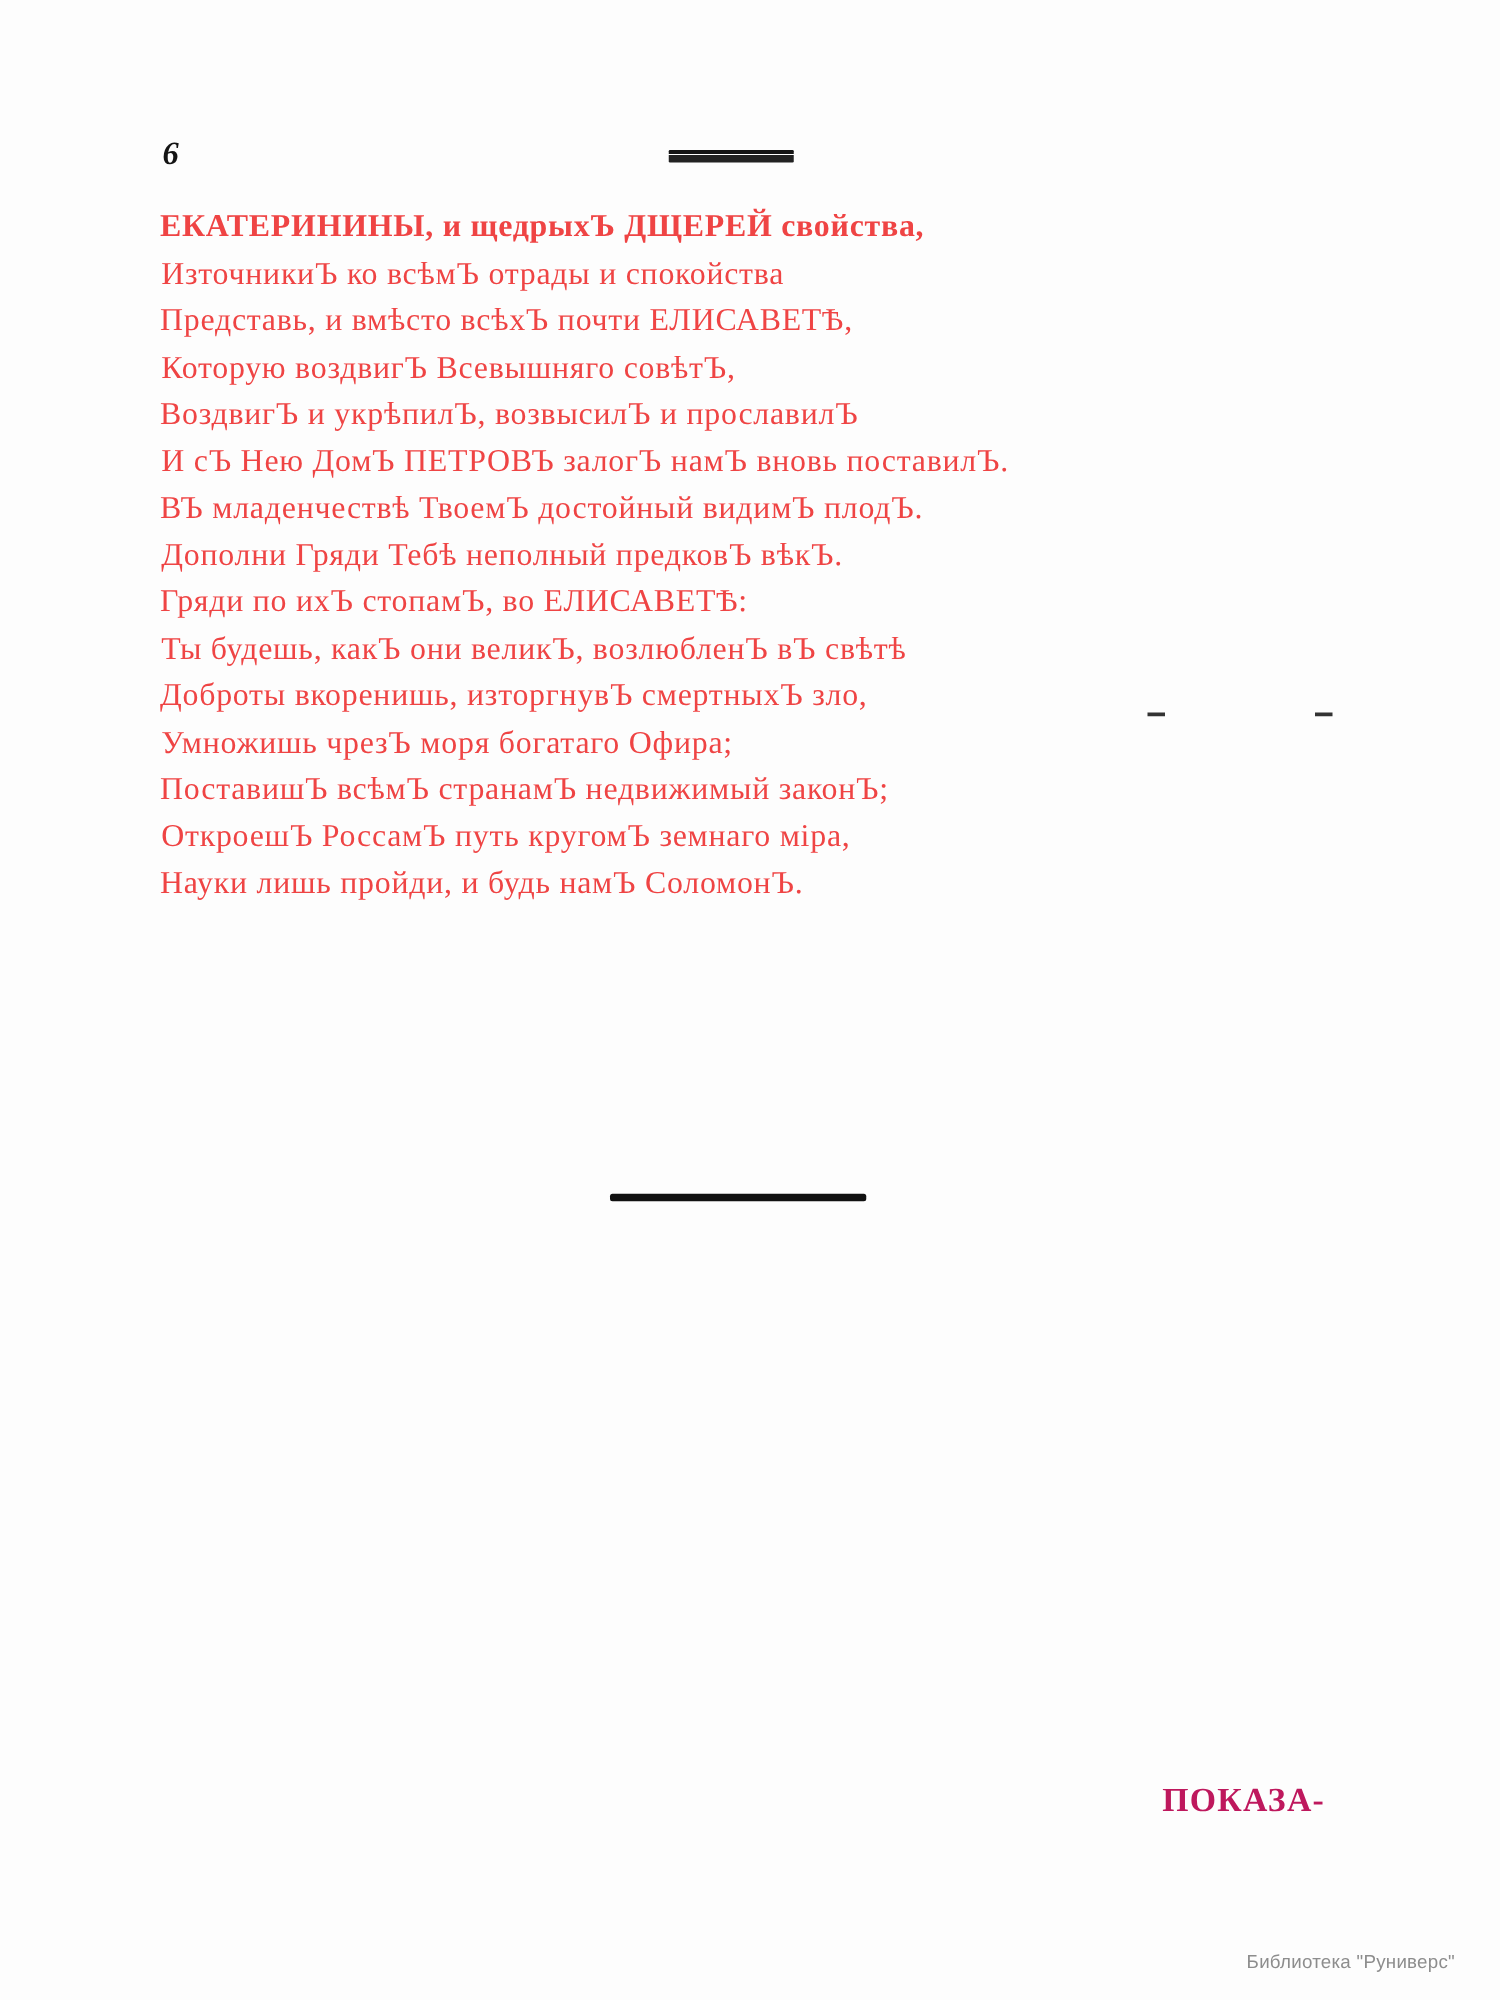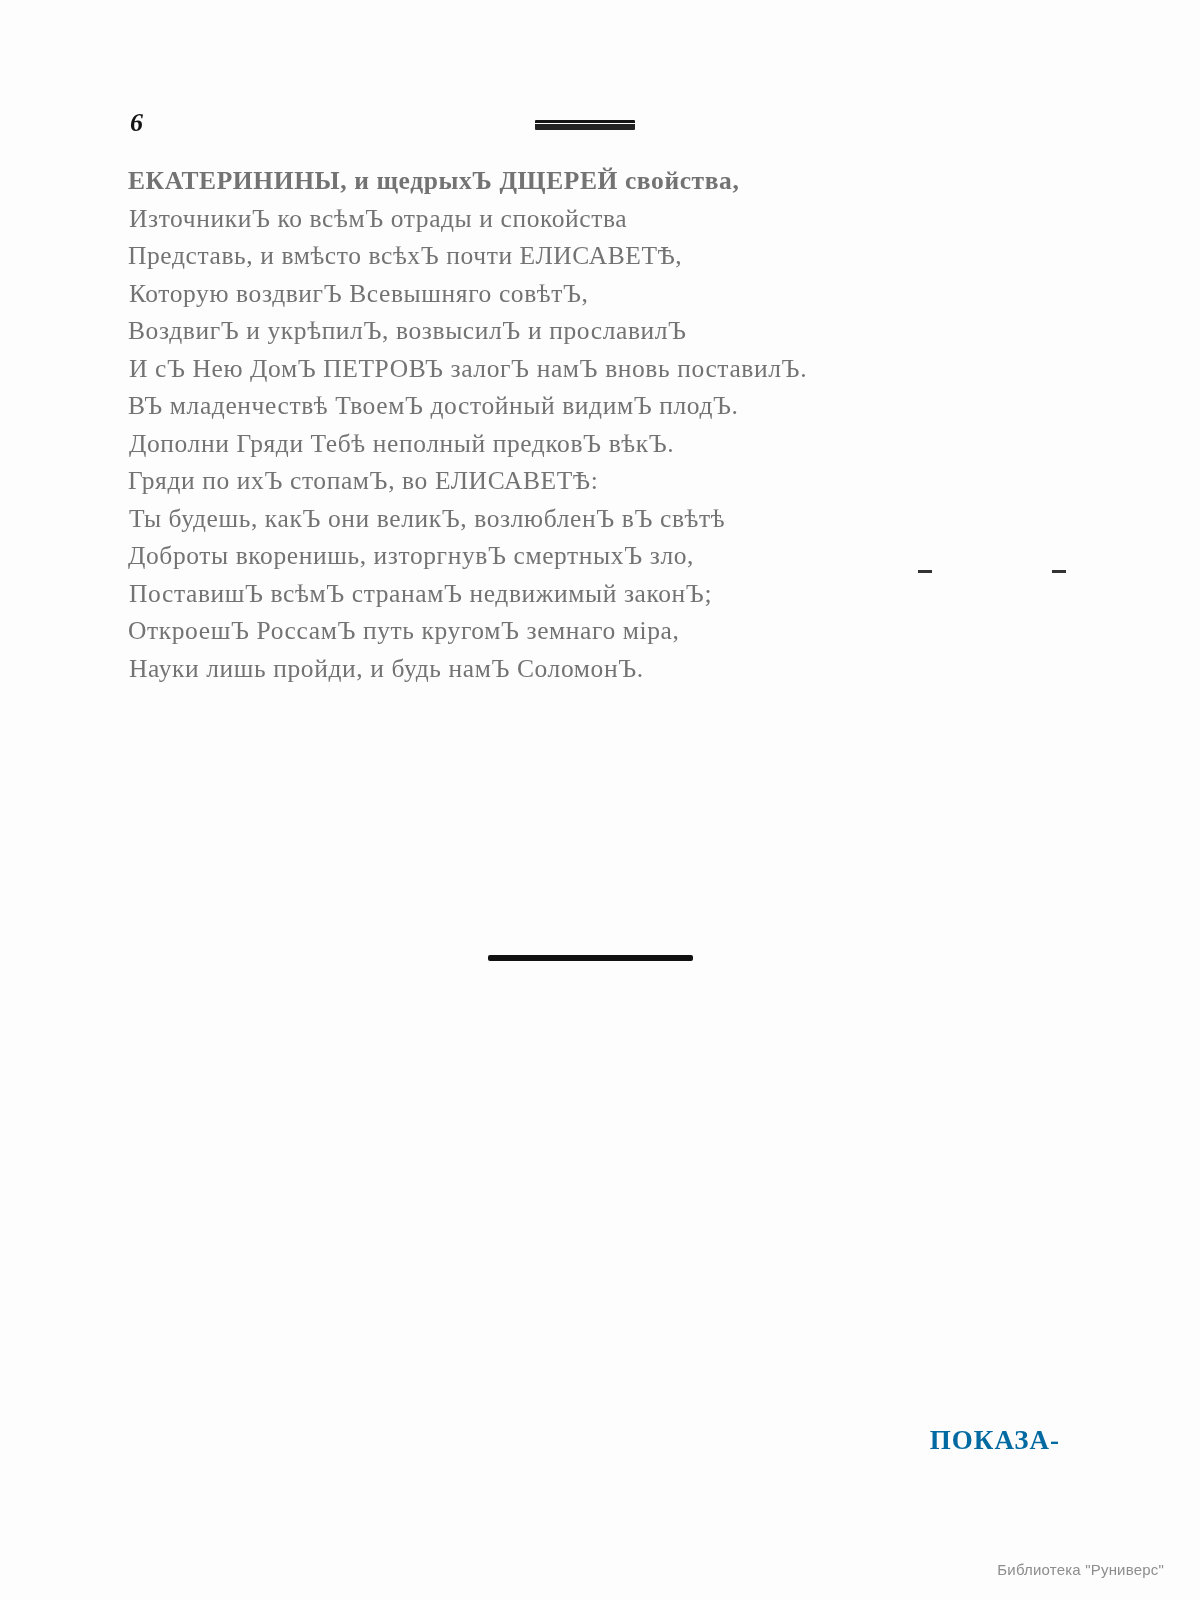--- a/index.html
+++ b/index.html
@@ -55,21 +55,21 @@
     left: 128px;
     top: 162px;
     width: 860px;
   }
 
   .line {
     font-family: "Liberation Serif", serif;
     font-size: 25.5px;
     line-height: 37.5px;
     letter-spacing: 0.6px;
-    color: #737373;
+    color: #ef4444;
     white-space: nowrap;
   }
 
   
   .line:nth-child(odd)  { transform: translateX(0px); }
   .line:nth-child(even) { transform: translateX(1px); }
 
   .line.caps {
     font-weight: bold;
   }
@@ -87,21 +87,21 @@
 
   
   .catchword {
     position: absolute;
     right: 140px;
     top: 1425px;
     font-family: "Liberation Serif", serif;
     font-weight: bold;
     font-size: 27px;
     letter-spacing: 1px;
-    color: #0369a1;
+    color: #be185d;
   }
 
   
   .margin-dash {
     position: absolute;
     height: 3px;
     background: #333333;
   }
   .margin-dash.d1 { left: 918px; top: 570px; width: 14px; }
   .margin-dash.d2 { left: 1052px; top: 570px; width: 14px; }
@@ -131,20 +131,21 @@
     <div class="line">ИзточникиЪ ко всѣмЪ отрады и спокойства</div>
     <div class="line">Представь, и вмѣсто всѣхЪ почти ЕЛИСАВЕТѢ,</div>
     <div class="line">Которую воздвигЪ Всевышняго совѣтЪ,</div>
     <div class="line">ВоздвигЪ и укрѣпилЪ, возвысилЪ и прославилЪ</div>
     <div class="line">И сЪ Нею ДомЪ ПЕТРОВЪ залогЪ намЪ вновь поставилЪ.</div>
     <div class="line">ВЪ младенчествѣ ТвоемЪ достойный видимЪ плодЪ.</div>
     <div class="line">Дополни Гряди Тебѣ неполный предковЪ вѣкЪ.</div>
     <div class="line">Гряди по ихЪ стопамЪ, во ЕЛИСАВЕТѢ:</div>
     <div class="line">Ты будешь, какЪ они великЪ, возлюбленЪ вЪ свѣтѣ</div>
     <div class="line">Доброты вкоренишь, изторгнувЪ смертныхЪ зло,</div>
+    <div class="line">Умножишь чрезЪ моря богатаго Офира;</div>
     <div class="line">ПоставишЪ всѣмЪ странамЪ недвижимый законЪ;</div>
     <div class="line">ОткроешЪ РоссамЪ путь кругомЪ земнаго міра,</div>
     <div class="line">Науки лишь пройди, и будь намЪ СоломонЪ.</div>
   </div>
 
   <div class="margin-dash d1"></div>
   <div class="margin-dash d2"></div>
 
   <div class="foot-rule"></div>
 

